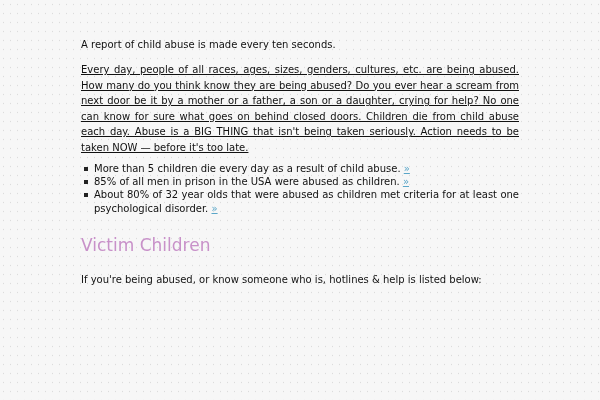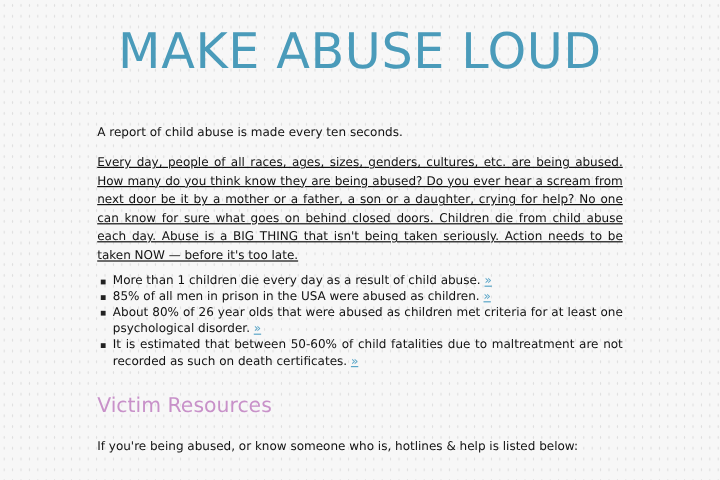--- a/index.html
+++ b/index.html
@@ -24,27 +24,25 @@
     ul li { font-size:10px; line-height:13.4px; padding-left:13px; position:relative; text-align:justify; }
     ul li::before { content:""; position:absolute; left:3px; top:5px; width:4px; height:4px; background:#222; }
     a.more, a.lnk { color:#5aa6c8; text-decoration:underline; }
     h2 { margin:20px 0 0 0; font-weight:normal; font-size:17px; color:#c891c9; line-height:20px; }
     p.res { font-size:10px; margin:18px 0 0 0; line-height:14px; }
   </style>
 </head>
 <body>
 
 <div class="wrap">
-  <h1>MAKE ABUSE LOUD</h1>
   <p class="tag">A report of child abuse is made every ten seconds.</p>
   <p class="intro">Every day, people of all races, ages, sizes, genders, cultures, etc. are being abused. How many do you think know they are being abused? Do you ever hear a scream from next door be it by a mother or a father, a son or a daughter, crying for help? No one can know for sure what goes on behind closed doors. Children die from child abuse each day. Abuse is a BIG THING that isn't being taken seriously. Action needs to be taken NOW — before it's too late.</p>
 
   <ul>
-    <li><span>More than 1 children die every day as a result of child abuse.</span> <a class="more" href="#">»</a></li>
+    <li><span>More than 5 children die every day as a result of child abuse.</span> <a class="more" href="#">»</a></li>
     <li><span>85% of all men in prison in the USA were abused as children.</span> <a class="more" href="#">»</a></li>
-    <li><span>About 80% of 26 year olds that were abused as children met criteria for at least one psychological disorder.</span> <a class="more" href="#">»</a></li>
-    <li><span>It is estimated that between 50-60% of child fatalities due to maltreatment are not recorded as such on death certificates.</span> <a class="more" href="#">»</a></li>
+    <li><span>About 80% of 32 year olds that were abused as children met criteria for at least one psychological disorder.</span> <a class="more" href="#">»</a></li>
   </ul>
 
-  <h2>Victim Resources</h2>
+  <h2>Victim Children</h2>
   <p class="res">If you're being abused, or know someone who is, hotlines &amp; help is listed below:</p>
 
 </div>
 
 </body></html>

